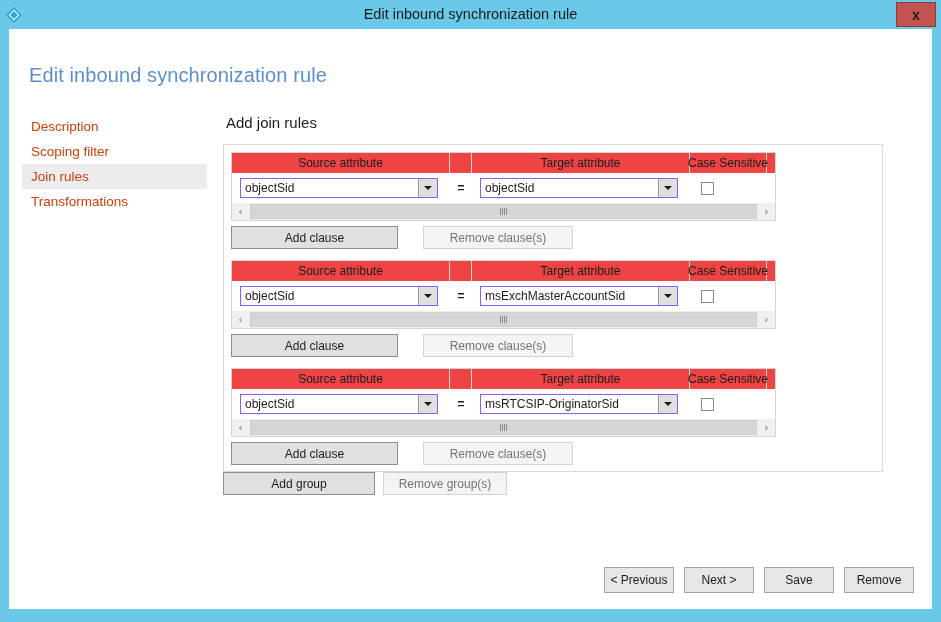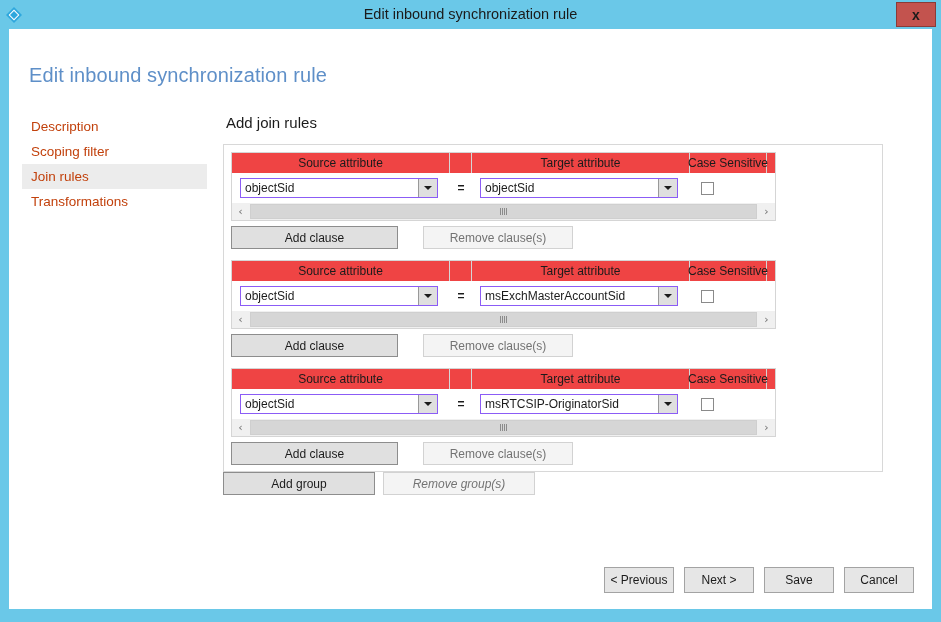--- a/index.html
+++ b/index.html
@@ -299,21 +299,21 @@
     cursor: default;
   }
   .btn-clause  { width: 167px; }
   .btn-rclause { width: 150px; }
 
   .group-btn-row {
     display: flex;
     gap: 8px;
   }
   .btn-group   { width: 152px; }
-  .btn-rgroup  { width: 152px; font-style: italic; }
+  .btn-rgroup  { width: 124px; }
 
   
   .footer {
     position: absolute;
     right: 18px;
     bottom: 16px;
     display: flex;
     gap: 10px;
     border-radius: 8px;
   }
@@ -517,17 +517,17 @@
         <div class="btn btn-group">Add group</div>
         <div class="btn btn-rgroup disabled">Remove group(s)</div>
       </div>
 
     </div>
 
     <div class="footer">
       <div class="btn btn-footer">&lt; Previous</div>
       <div class="btn btn-footer">Next &gt;</div>
       <div class="btn btn-footer">Save</div>
-      <div class="btn btn-footer">Cancel</div>
+      <div class="btn btn-footer">Remove</div>
     </div>
 
   </div>
 </div>
 
 </body></html>

